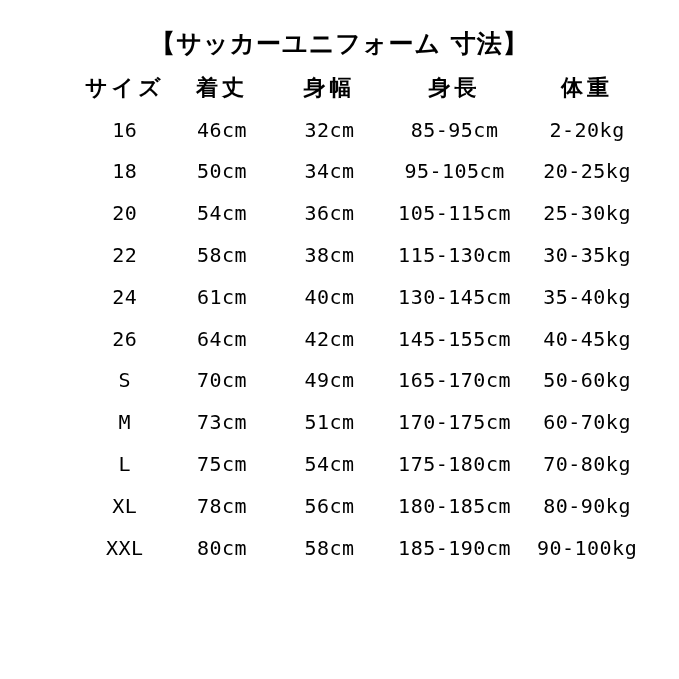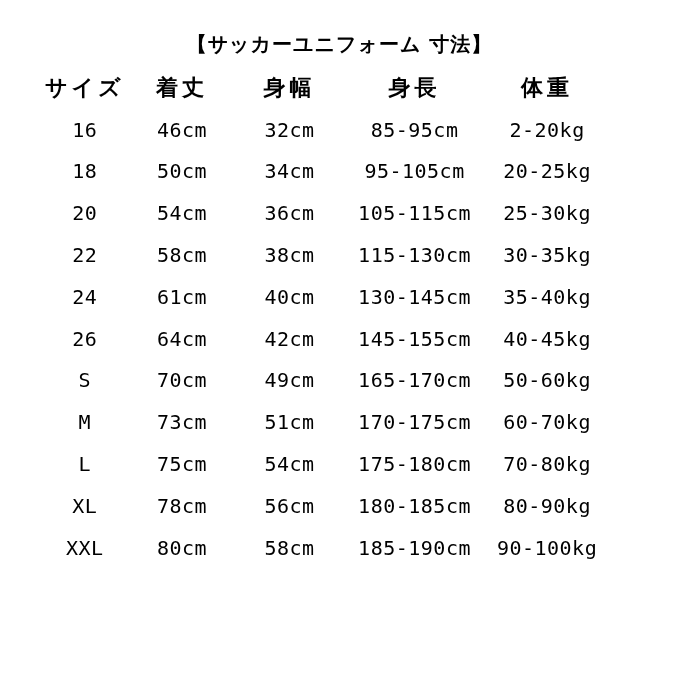--- a/index.html
+++ b/index.html
@@ -14,27 +14,27 @@
     background: #ffffff;
     color: #000000;
     font-family: "DejaVu Sans Mono", "DejaVu Sans", sans-serif;
     overflow: hidden;
   }
   .title {
     padding-top: 28px;
     height: 32px;
     line-height: 32px;
     text-align: center;
-    font-size: 20px;
+    font-size: 25px;
     font-weight: bold;
     letter-spacing: 1px;
     font-family: "DejaVu Sans", "Liberation Sans", sans-serif;
   }
   table.size-table {
-    margin-left: 45px;
+    margin-left: 85px;
     margin-top: 7px;
     border-collapse: collapse;
     table-layout: fixed;
     border: none;
   }
   table.size-table th,
   table.size-table td {
     height: 41.8px;
     padding: 0;
     text-align: center;

